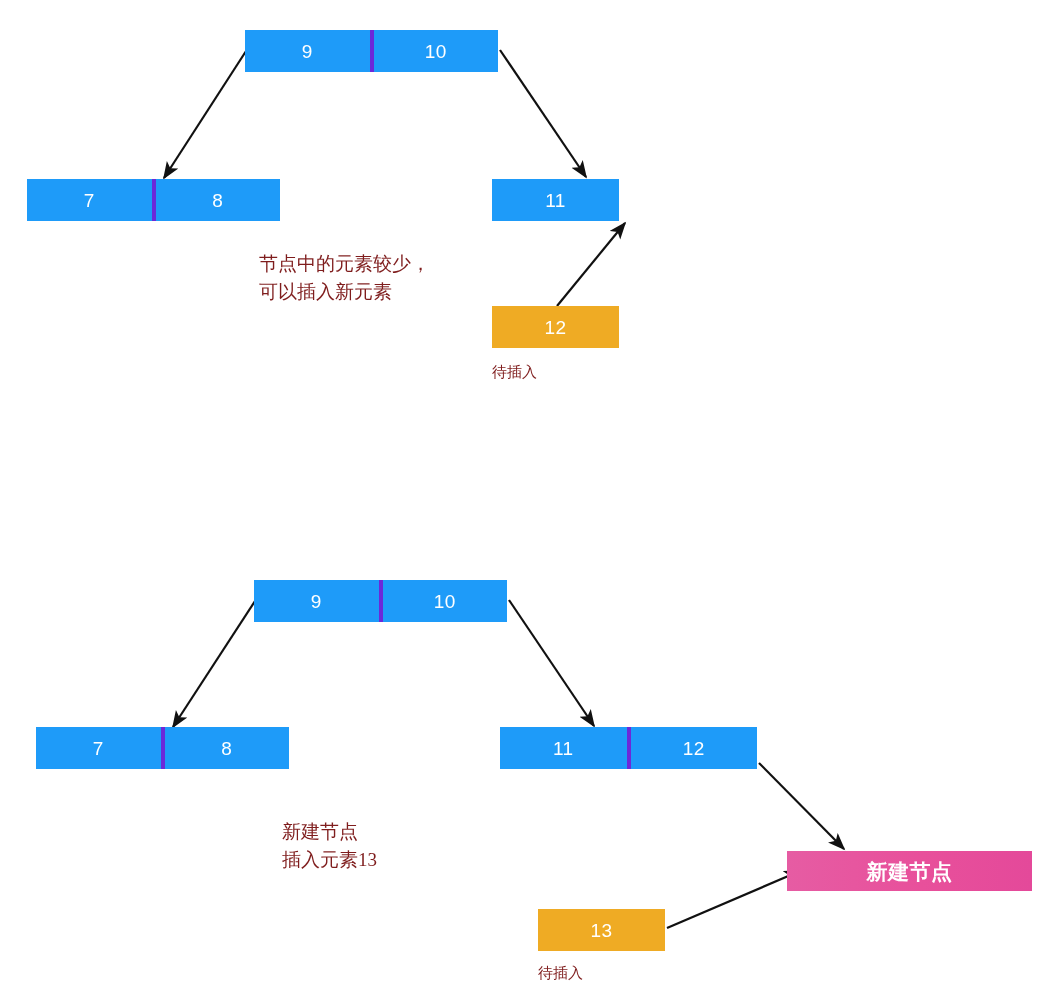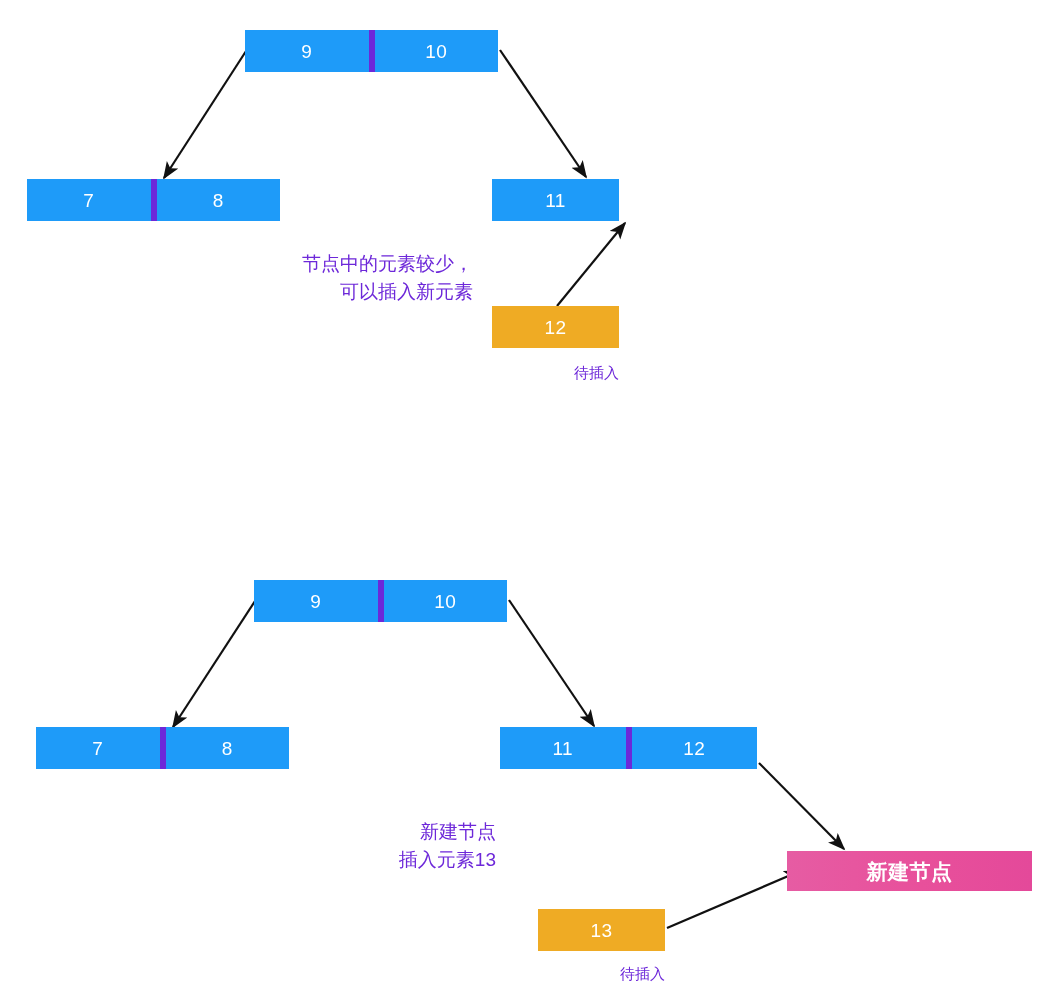--- a/index.html
+++ b/index.html
@@ -39,40 +39,41 @@
     color: #ffffff;
     font-size: 19px;
     line-height: 1;
     letter-spacing: 0.5px;
     box-sizing: border-box;
   }
   .node.blue .cell {
     background: #1E9BF9;
   }
   .node.blue .cell + .cell {
-    border-left: 6px solid #6d28d9;
+    border-left: 4px solid #6d28d9;
   }
   .node.orange .cell {
     background: #EFAB24;
   }
   .node.pink {
     background: linear-gradient(90deg, #E65CA3 0%, #E8509B 55%, #E4499A 100%);
   }
   .node.pink .cell {
     background: transparent;
     font-size: 21px;
     font-weight: 700;
   }
   .caption {
     position: absolute;
-    color: #6d28d9;
+    color: #7f1d1d;
     font-size: 19px;
     line-height: 1.45;
-    text-align: right;
+    text-align: left;
     white-space: pre-line;
+    font-family: Liberation Serif, serif;
   }
   .caption.small {
     font-size: 15px;
   }
 </style>
 </head>
 <body>
 
 <div id="canvas">
 

